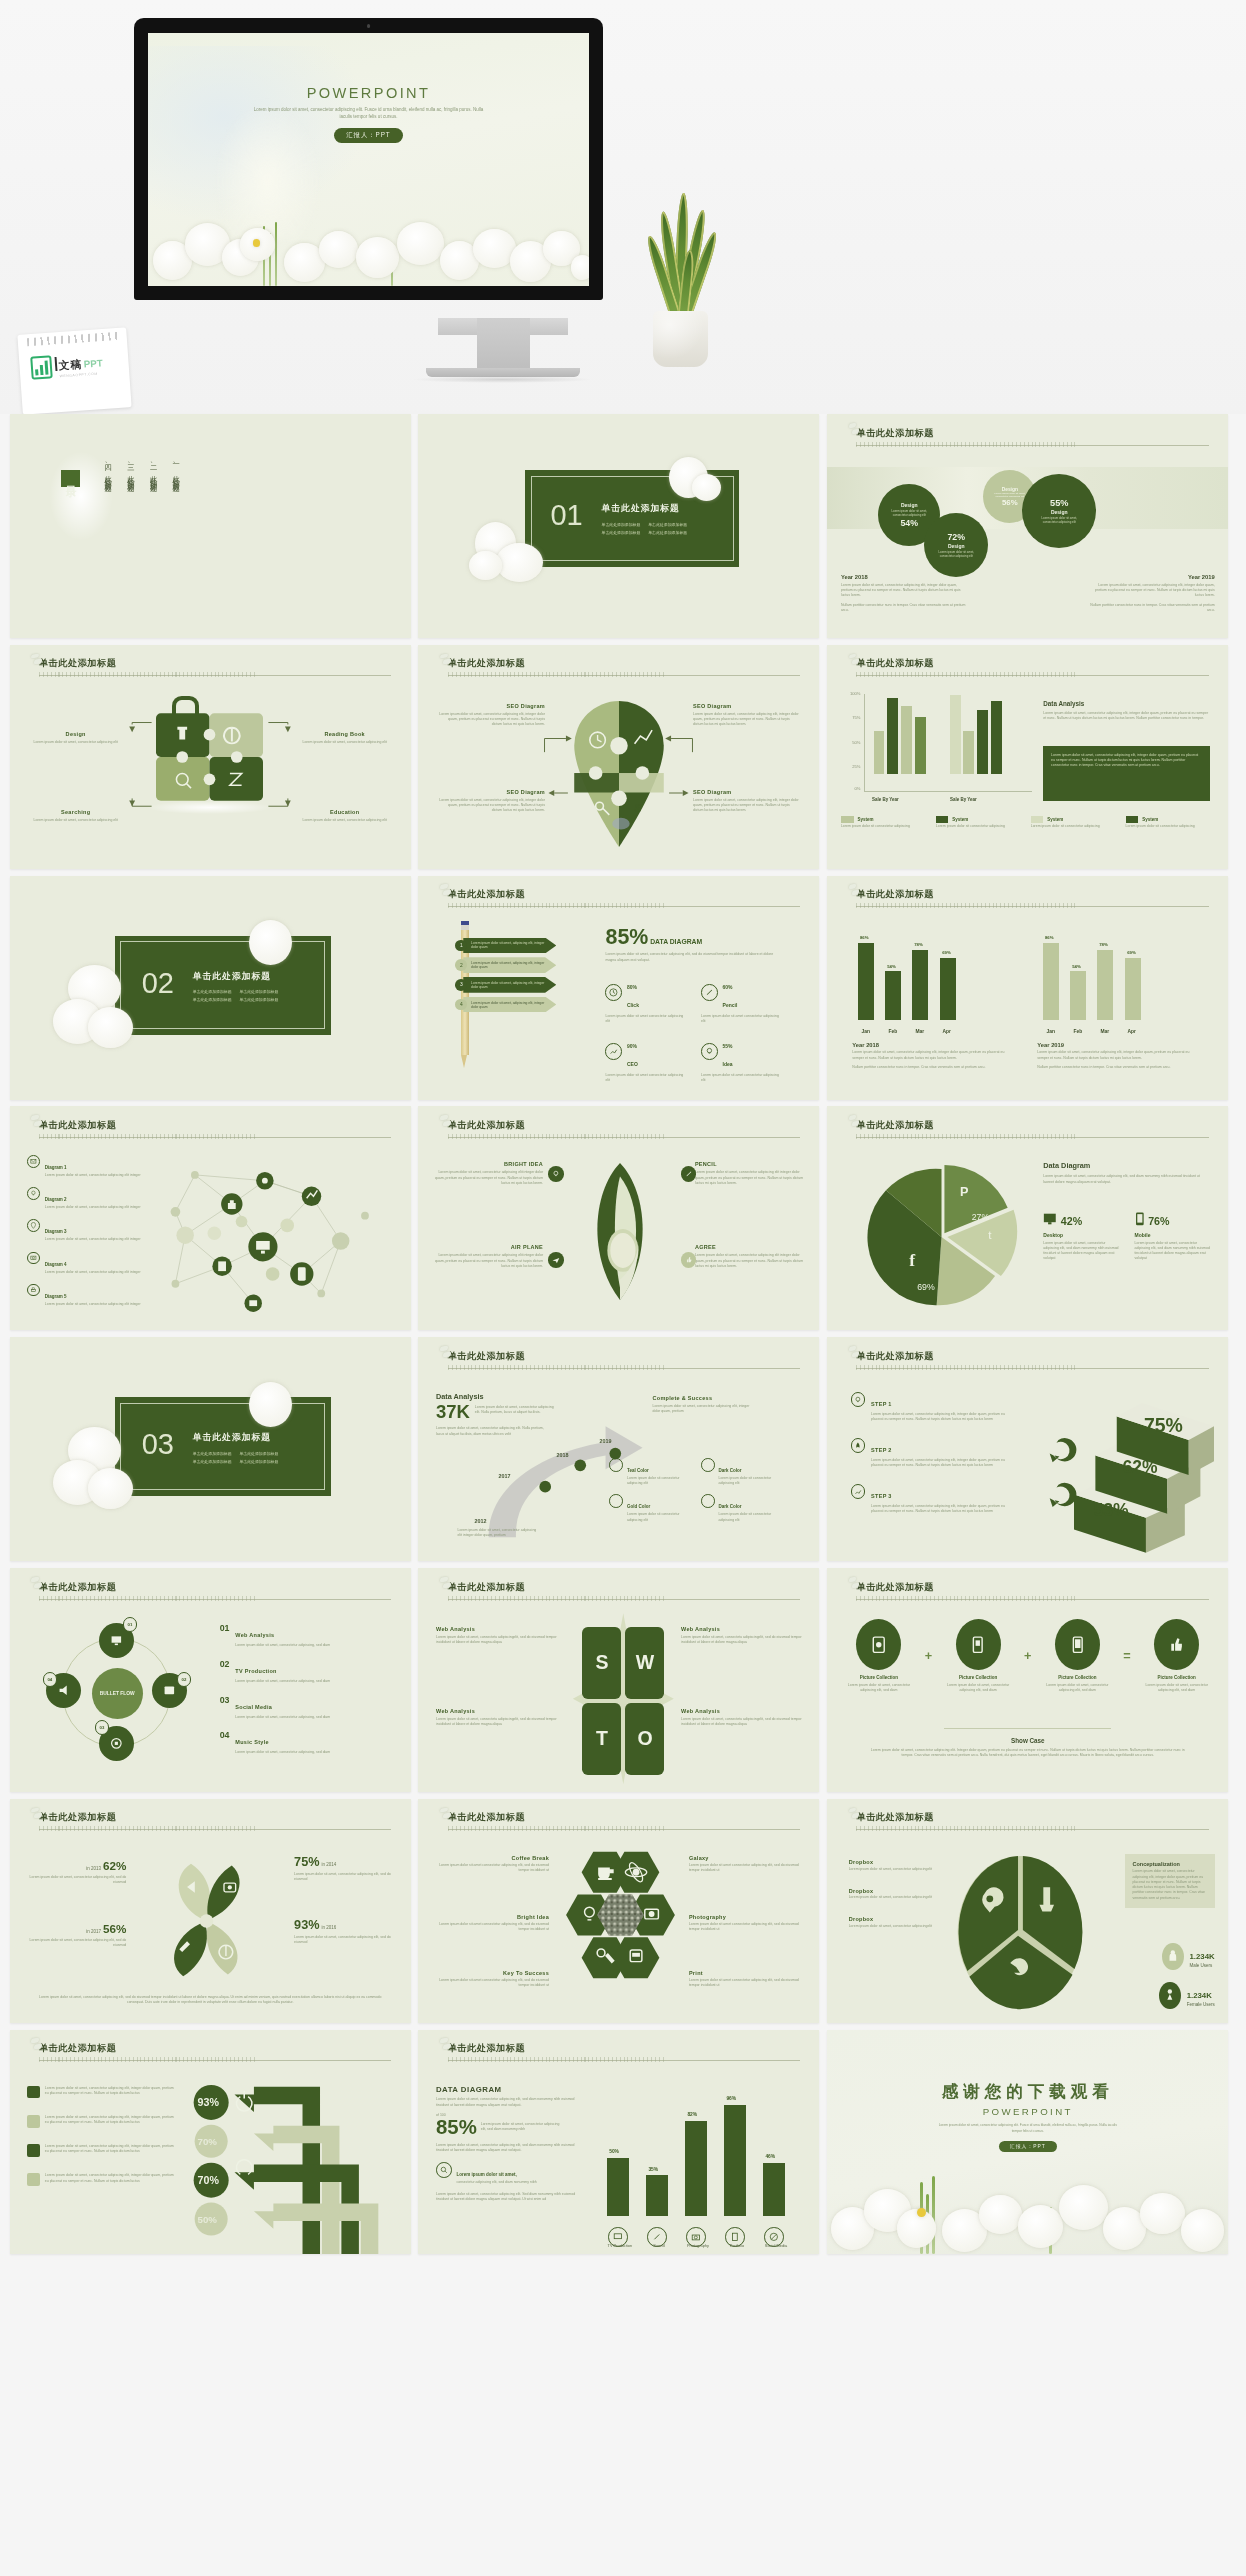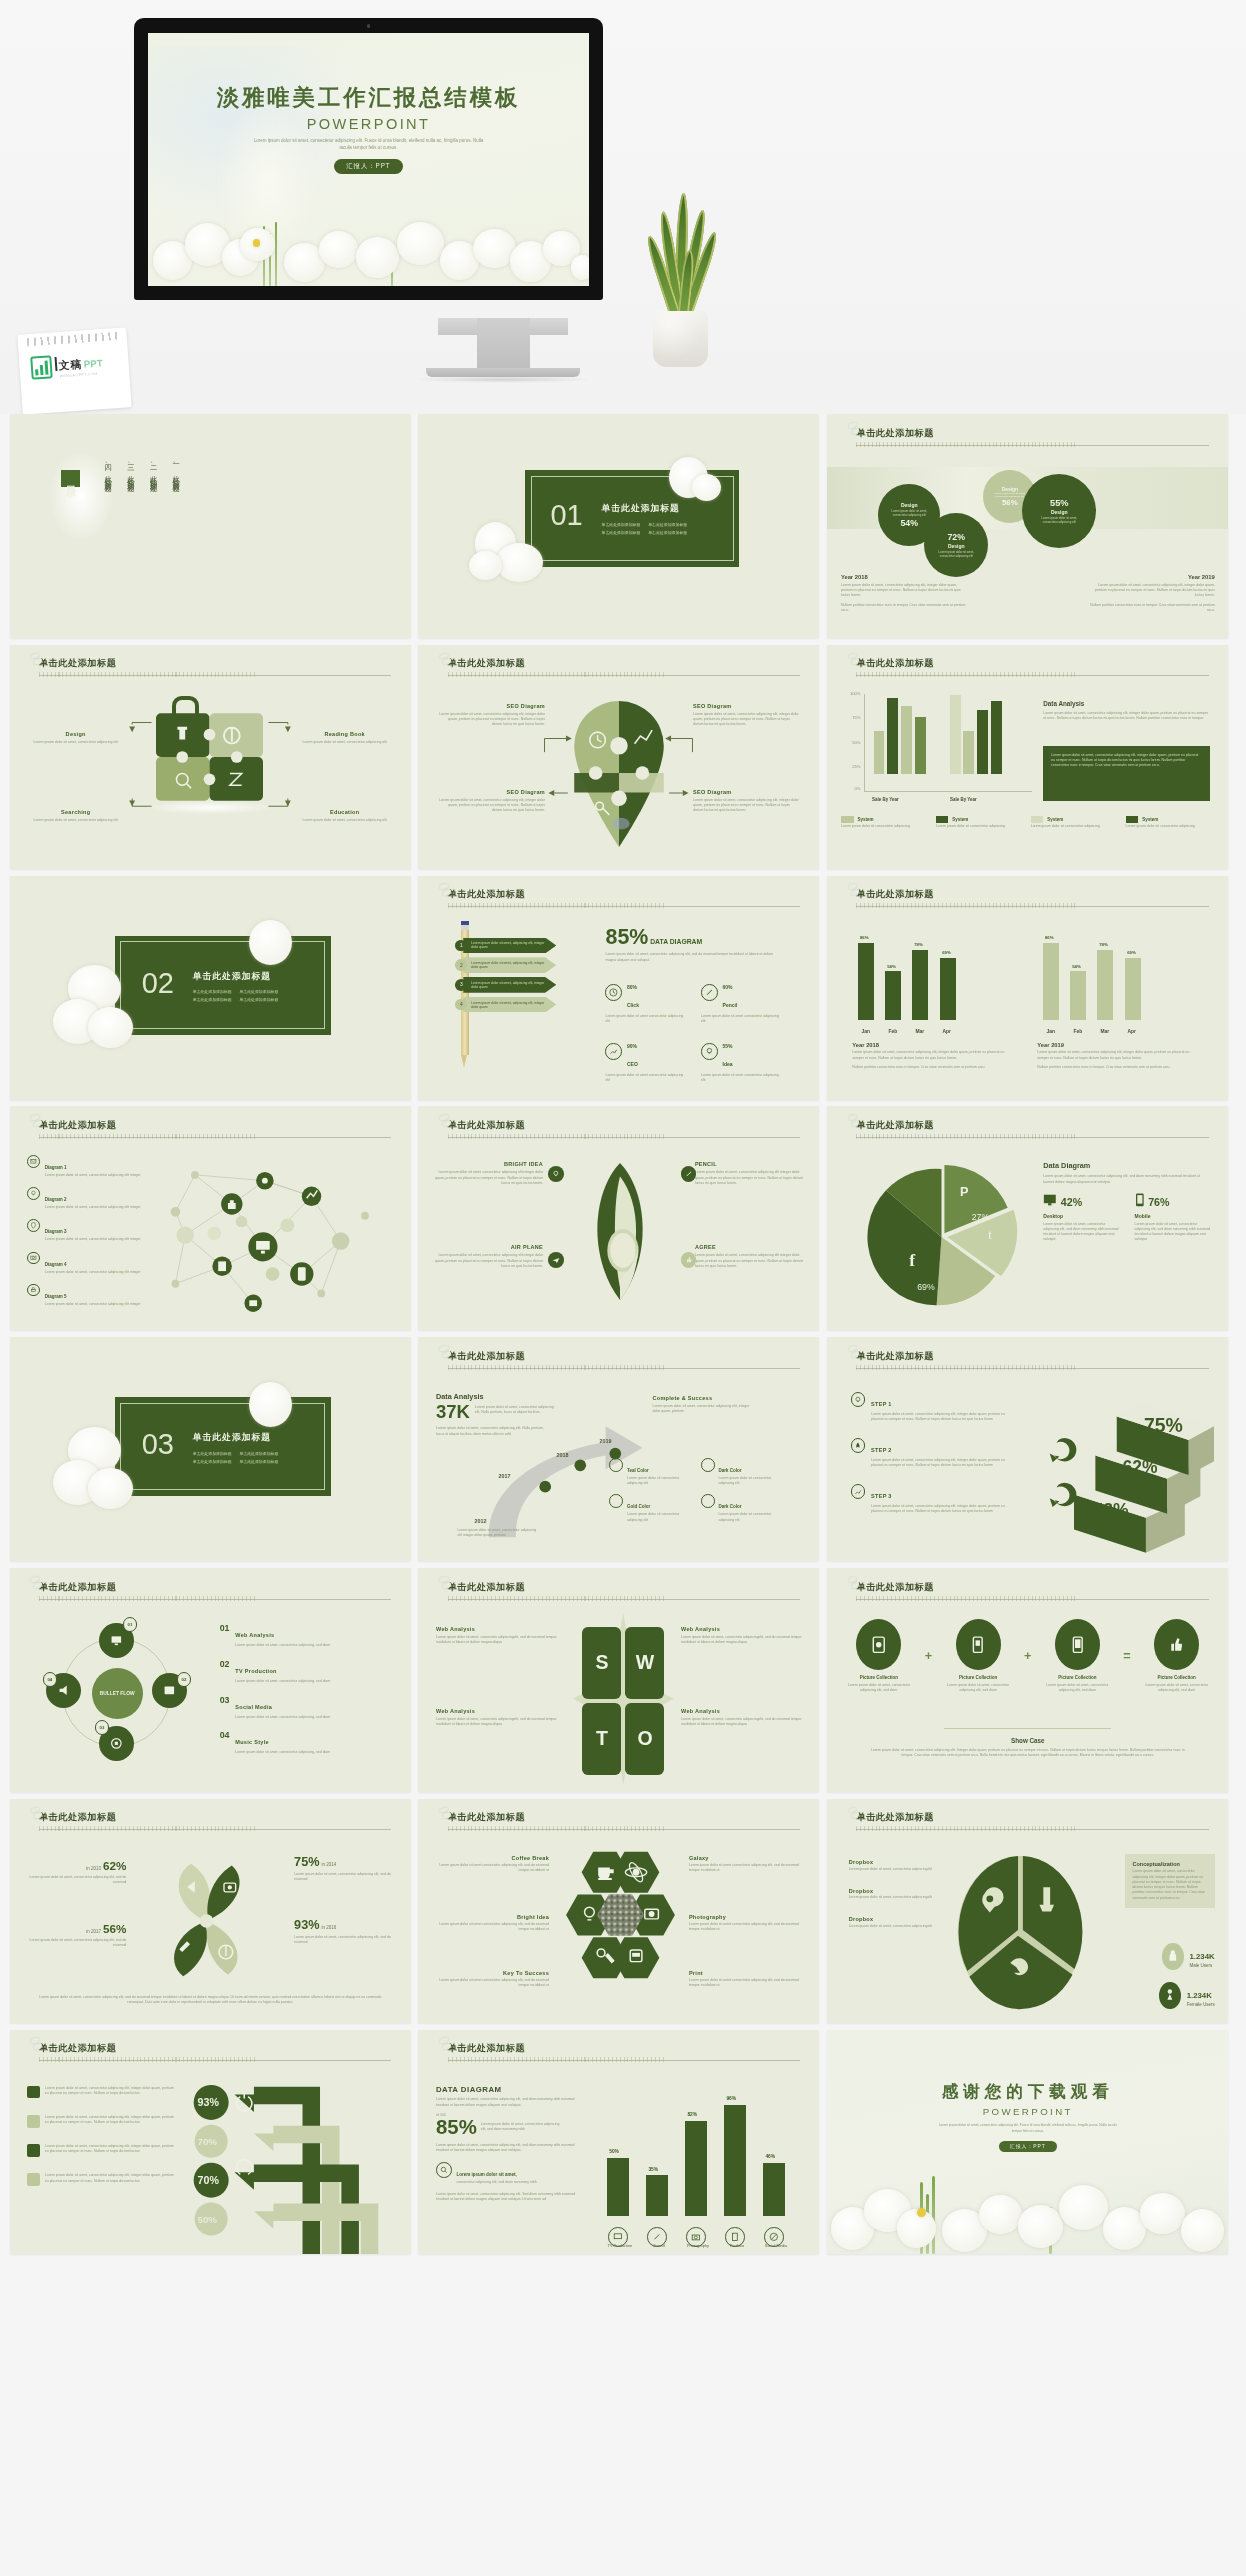--- a/index.html
+++ b/index.html
@@ -99,21 +99,20 @@
 
     <div class="monitor">
       <div class="bezel">
         <div class="cam"></div>
       </div>
       <div class="screen">
         <div class="glow"></div>
         <div class="blurflower"></div>
 
         <div class="hero-txt">
-          <div class="hero-title">淡雅唯美工作汇报总结模板</div>
           <div class="hero-sub">POWERPOINT</div>
           <div class="hero-lorem">Lorem ipsum dolor sit amet, consectetur adipiscing elit. Fusce id urna blandit, eleifend nulla ac, fringilla purus. Nulla iaculis tempor felis ut cursus.</div>
           <div class="hero-badge">汇报人：PPT</div>
         </div>
 
         <div class="flowerstrip">
           <div class="leaf-blade" style="left:115px;height:60px;"></div>
           <div class="leaf-blade" style="left:121px;height:53px;"></div>
           <div class="leaf-blade" style="left:127px;height:64px;"></div>
           <div class="leaf-blade" style="left:243px;height:39px;"></div>
@@ -782,21 +781,21 @@
         <path d="M95 78 L38 30 A70 70 0 0 1 95 8 Z" fill="#53702e"></path>
         <text x="126" y="60" font-size="9" fill="#eef2e4" font-family="Liberation Sans">27%</text>
         <text x="70" y="132" font-size="9" fill="#eef2e4" font-family="Liberation Sans">69%</text>
         <text x="114" y="36" font-size="13" fill="#eef2e4" font-family="Liberation Sans" font-weight="bold">P</text>
         <text x="143" y="80" font-size="12" fill="#eef2e4" font-family="Liberation Sans">t</text>
         <text x="62" y="108" font-size="18" fill="#eef2e4" font-family="Liberation Serif" font-weight="bold">f</text>
       </svg>
       <div style="position:absolute;left:216px;top:55px;width:167px;">
         <div style="font-size:7.3px;font-weight:bold;color:#3f4f2c;">Data Diagram</div>
         <div class="lorem" style="margin-top:3.9px;">Lorem ipsum dolor sit amet, consectetur adipiscing elit, sed diam nonummy nibh euismod tincidunt ut laoreet dolore magna aliquam erat volutpat.</div>
-        <div style="display:flex;gap:15.6px;margin-top:8px;">
+        <div style="display:flex;gap:15.6px;margin-top:27px;">
           <div style="width:76px;">
             <div style="display:flex;align-items:center;gap:3.9px;">
               <span><svg width="13.6" height="13.6" viewBox="0 0 16 16">
                     <rect x="1" y="2" width="14" height="10" fill="#3f5c24"></rect>
                     <rect x="6" y="12" width="4" height="2.5" fill="#3f5c24"></rect>
                   </svg></span>
               <span style="font-size:10.7px;font-weight:bold;color:#3f5c24;">42%</span>
             </div>
             <div style="font-size:5px;font-weight:bold;color:#3f5c24;margin-top:1.9px;">Desktop</div>
             <div class="lorem" style="margin-top:2.9px;">Lorem ipsum dolor sit amet, consectetur adipiscing elit, sed diam nonummy nibh euismod tincidunt ut laoreet dolore magna aliquam erat volutpat</div>

